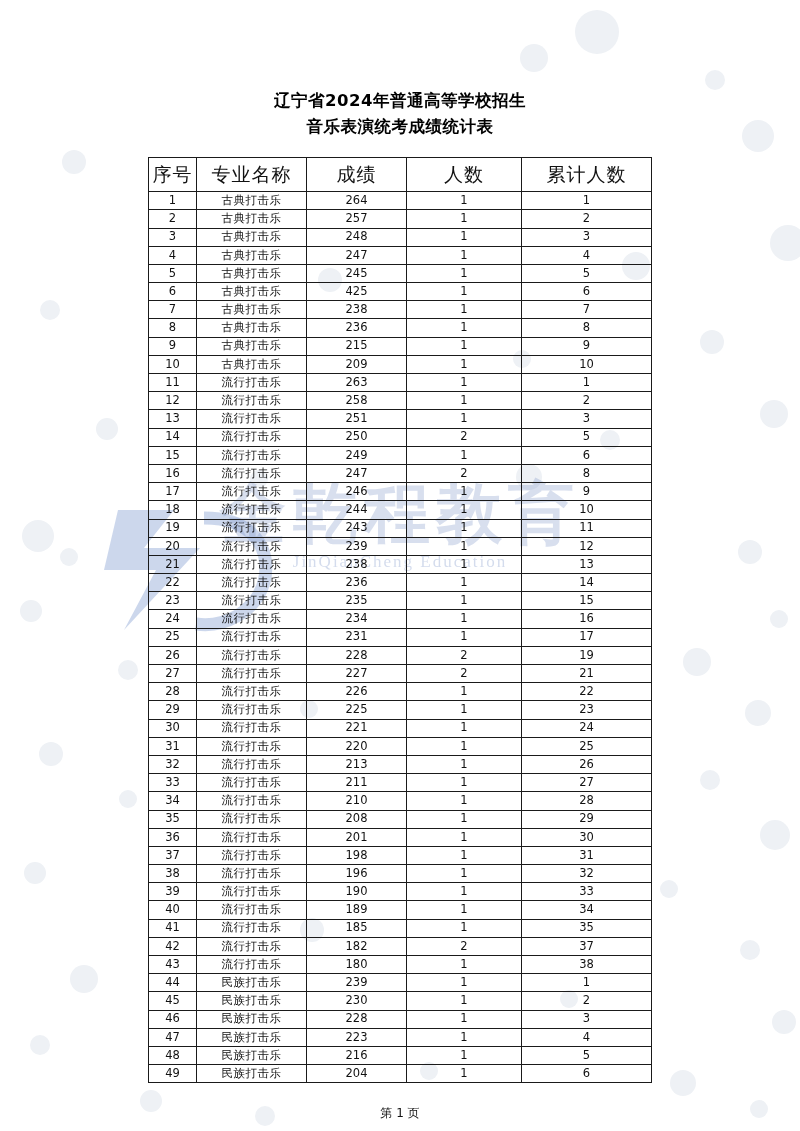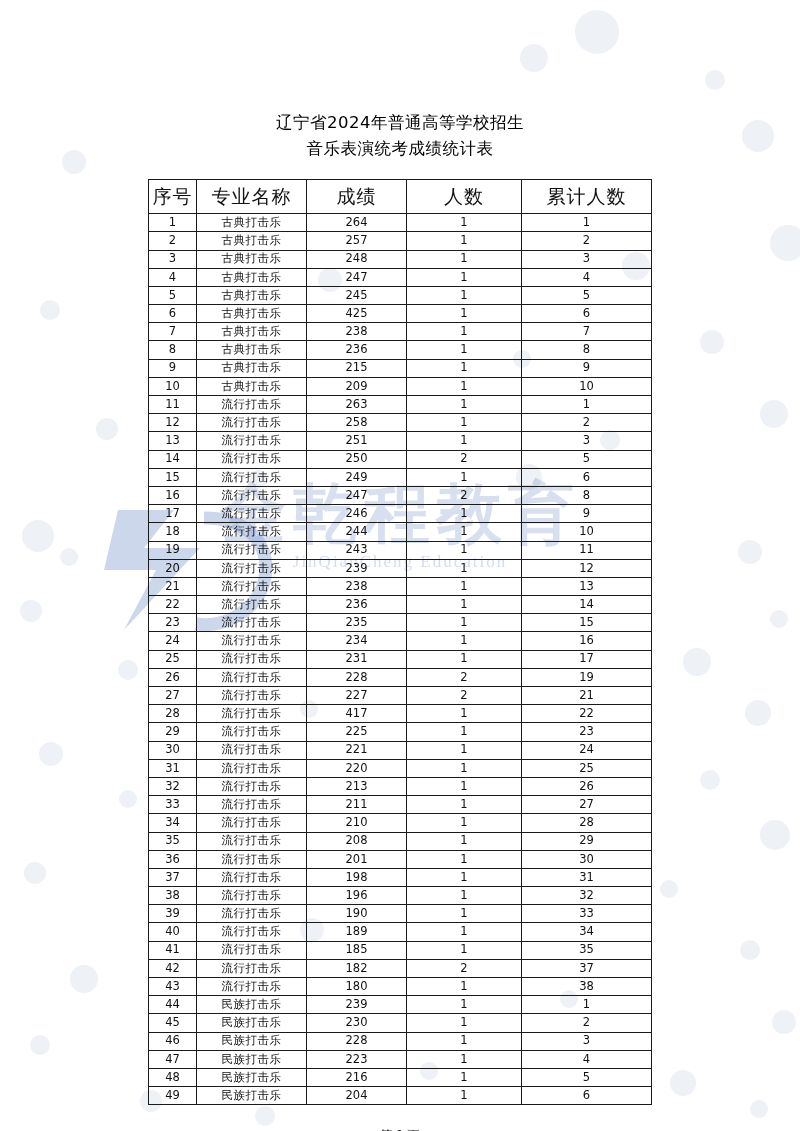--- a/index.html
+++ b/index.html
@@ -52,23 +52,23 @@
     position: absolute;
     left: 104px;
     top: 500px;
     width: 170px;
     height: 140px;
     pointer-events: none;
   }
   .doc-title {
     position: relative;
     text-align: center;
-    padding-top: 110px;
+    padding-top: 88px;
     font-family: "DejaVu Sans", sans-serif;
-    font-weight: normal;
+    font-weight: bold;
     font-size: 16.5px;
     color: #000;
     line-height: 1.55;
     letter-spacing: 0.5px;
   }
   table.grade-table {
     position: relative;
     margin: 18px auto 0 auto;
     border-collapse: collapse;
     width: 503px;
@@ -381,21 +381,21 @@
         <tr>
           <td>27</td>
           <td class="major">流行打击乐</td>
           <td>227</td>
           <td>2</td>
           <td>21</td>
         </tr>
         <tr>
           <td>28</td>
           <td class="major">流行打击乐</td>
-          <td>417</td>
+          <td>226</td>
           <td>1</td>
           <td>22</td>
         </tr>
         <tr>
           <td>29</td>
           <td class="major">流行打击乐</td>
           <td>225</td>
           <td>1</td>
           <td>23</td>
         </tr>

